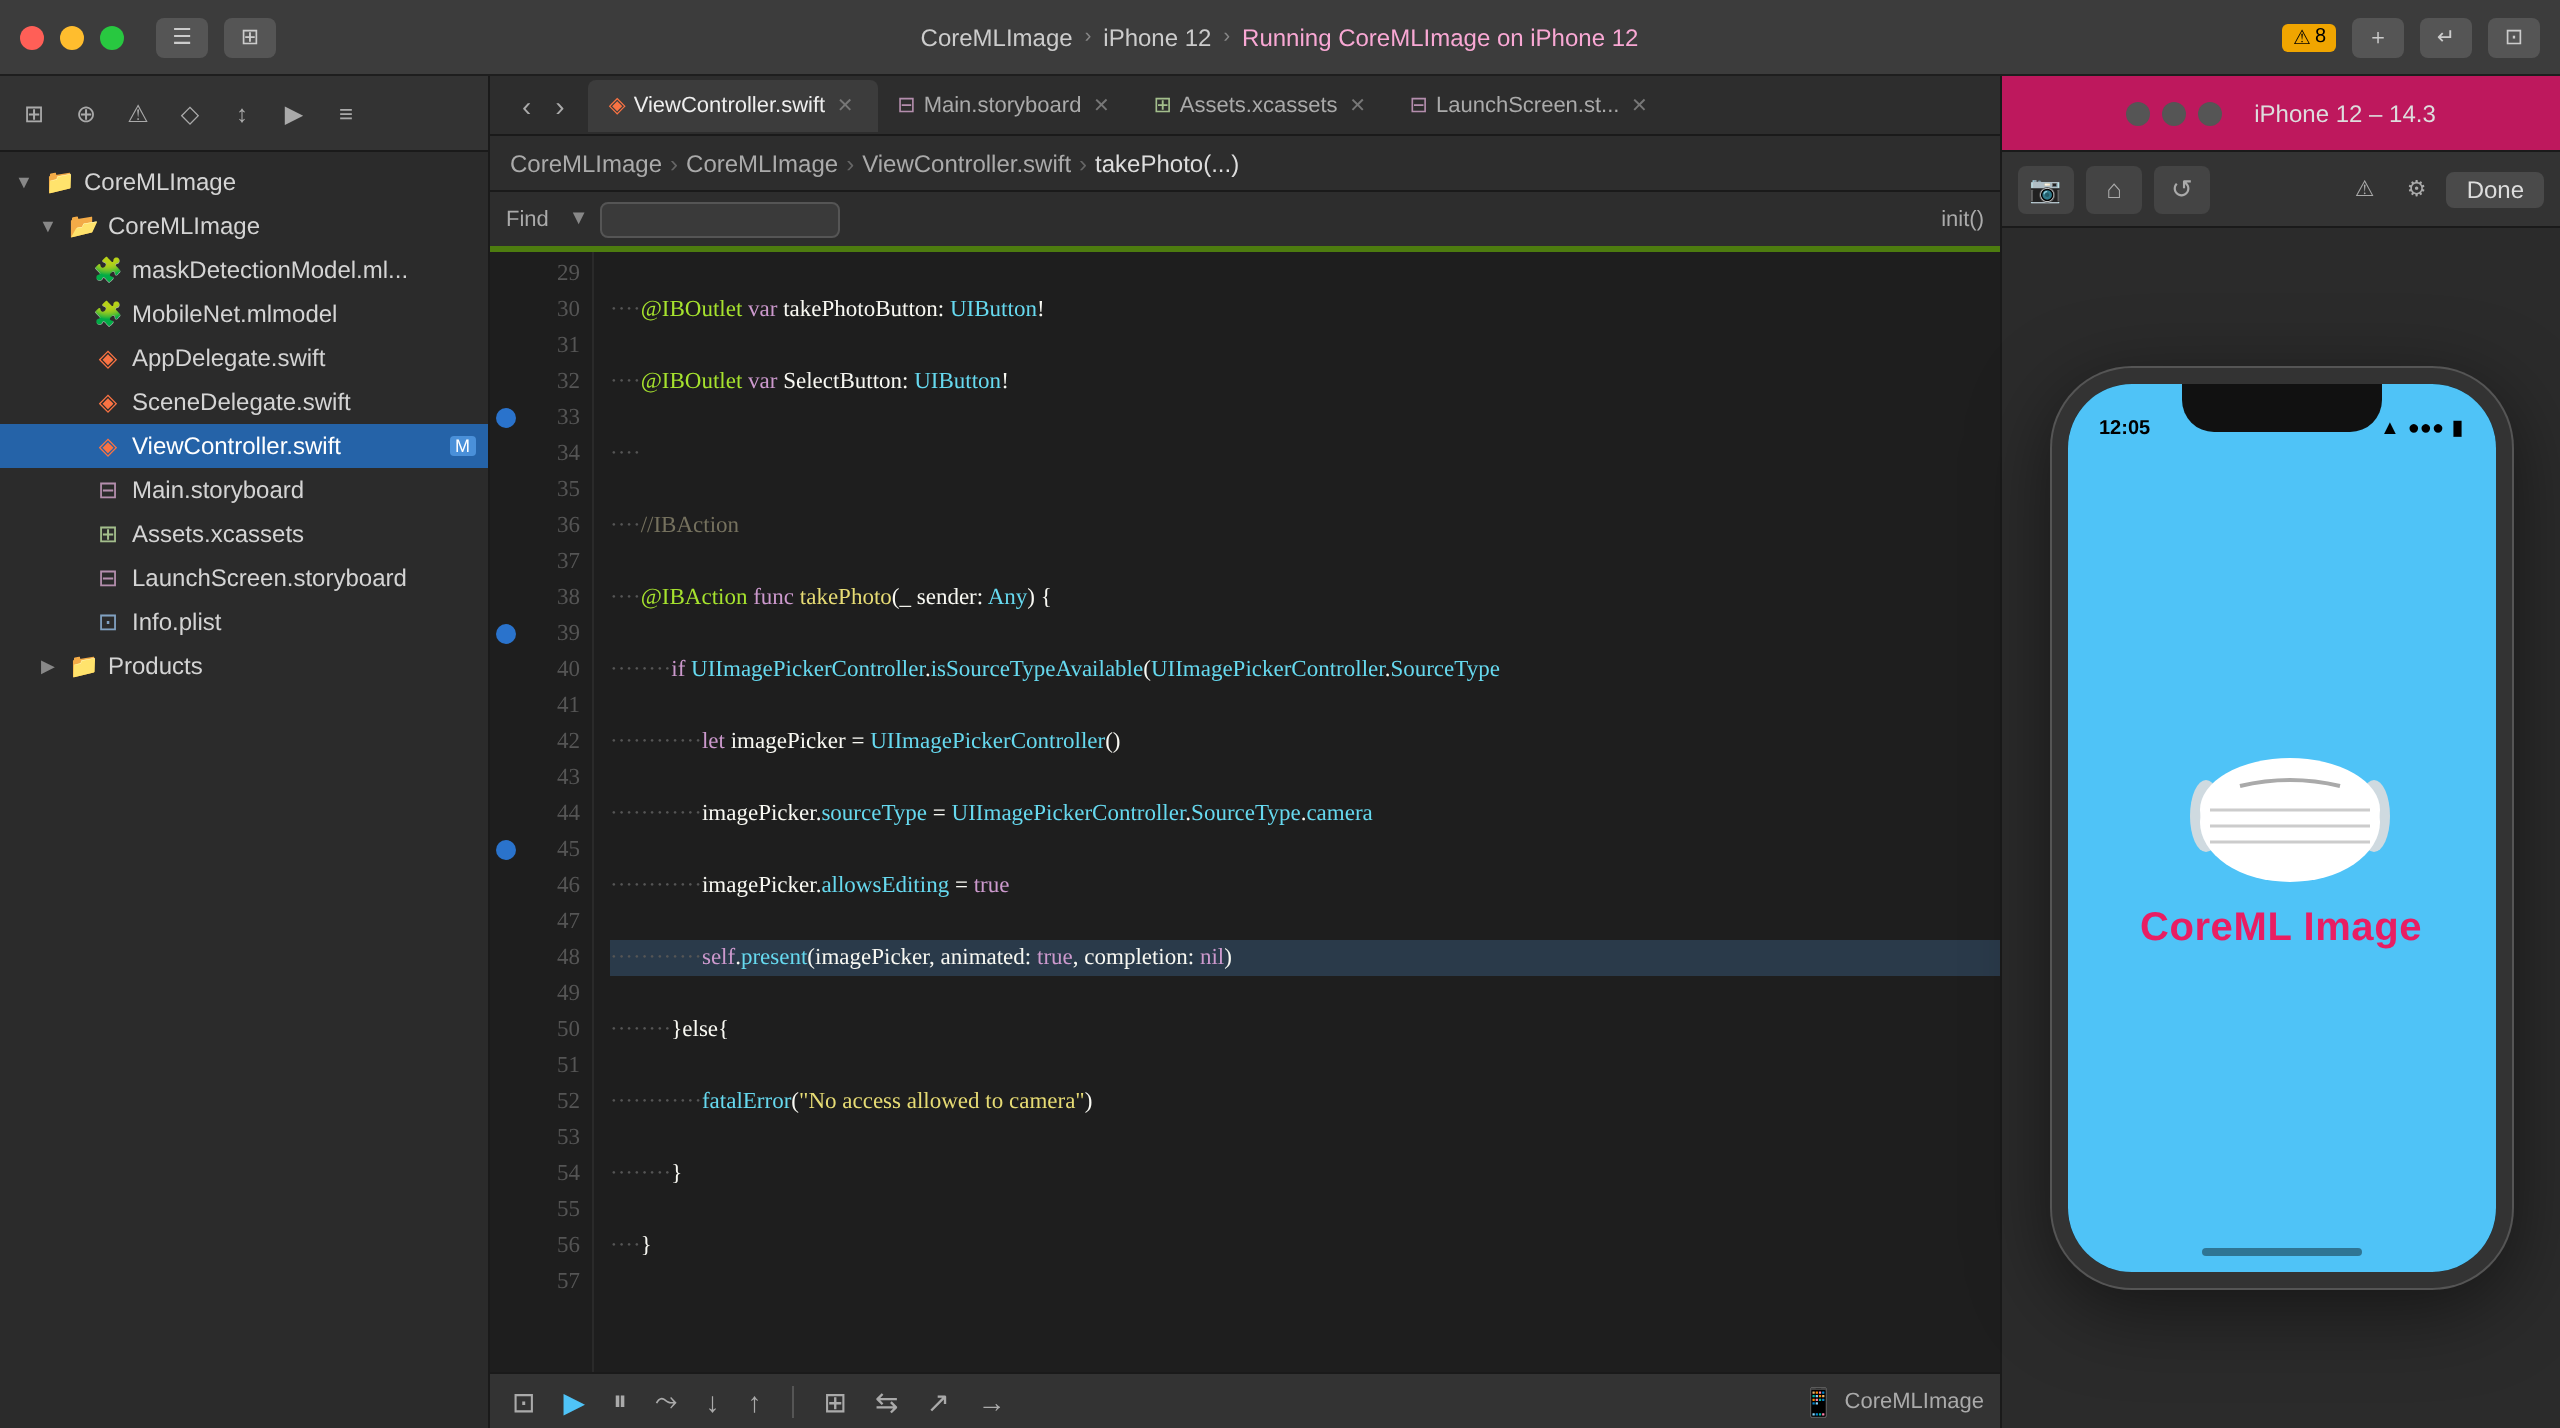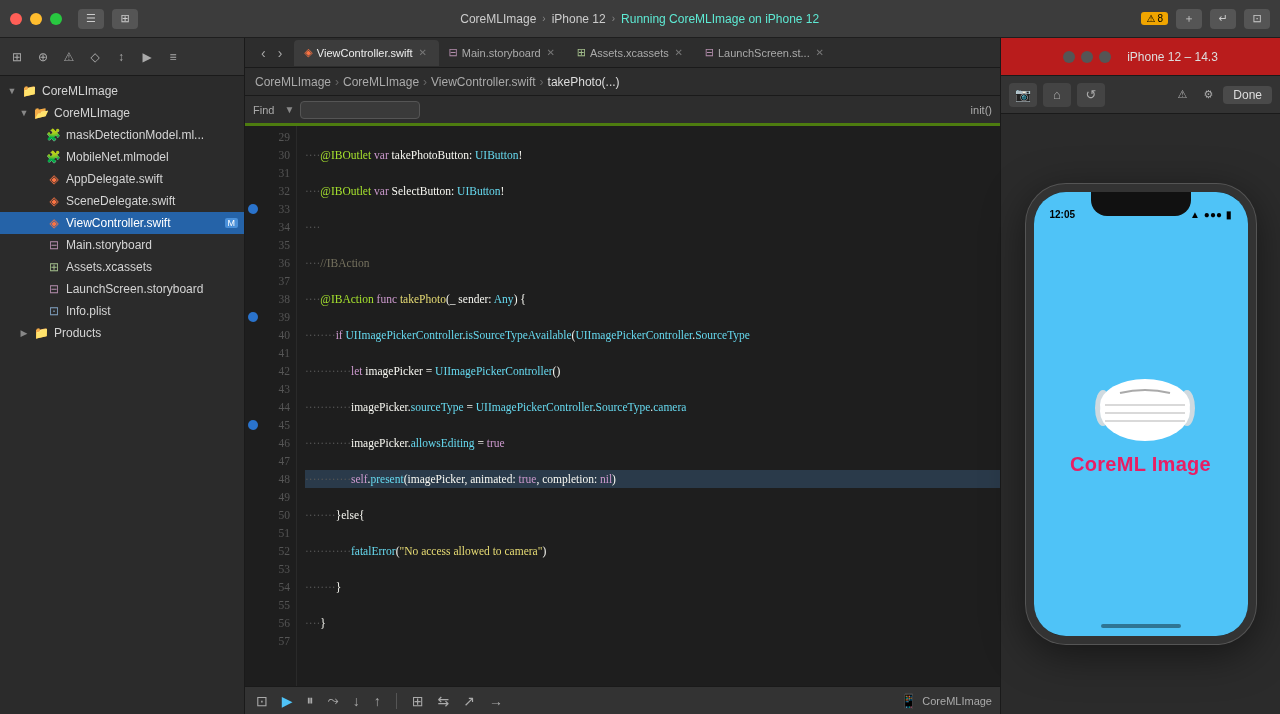--- a/index.html
+++ b/index.html
@@ -347,21 +347,21 @@
       border-radius: 4px;
       padding: 2px 10px;
       font-size: 12px;
       color: #ddd;
       cursor: pointer;
     }
 
     
     #preview-sub-toolbar {
       height: 38px;
-      background: #b91c1c;
+      background: #be185d;
       display: flex;
       align-items: center;
       justify-content: center;
       gap: 6px;
       border-bottom: 1px solid #1a1a1a;
     }
     .traffic-light-preview {
       width: 12px; height: 12px; border-radius: 50%;
     }
     .tlp-gray { background: #555; }
@@ -455,21 +455,21 @@
   <div class="traffic-light tl-green"></div>
 
   <div class="titlebar-icon-btn" style="margin-left:8px;">☰</div>
   <div class="titlebar-icon-btn">⊞</div>
 
   <div class="titlebar-center">
     <span>CoreMLImage</span>
     <span class="titlebar-chevron">›</span>
     <span>iPhone 12</span>
     <span class="titlebar-chevron">›</span>
-    <span style="color:#5eead4;">Running CoreMLImage on iPhone 12</span>
+    <span style="color:#f9a8d4;">Running CoreMLImage on iPhone 12</span>
   </div>
 
   <div class="warning-badge">
     ⚠ <span>8</span>
   </div>
 
   <div class="titlebar-icon-btn">＋</div>
   <div class="titlebar-icon-btn">↵</div>
   <div class="titlebar-icon-btn">⊡</div>
 </div>

